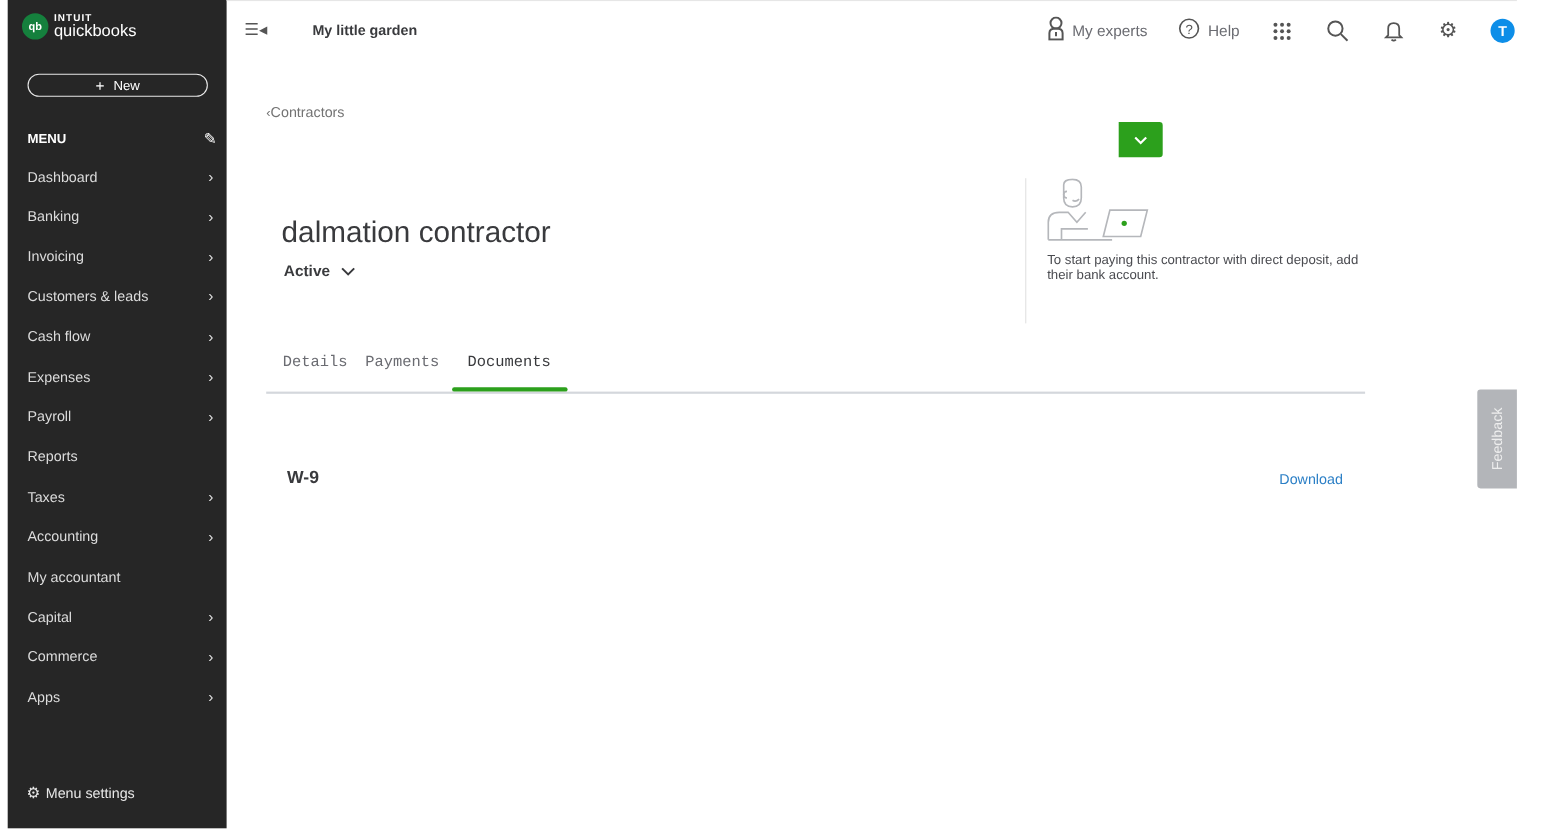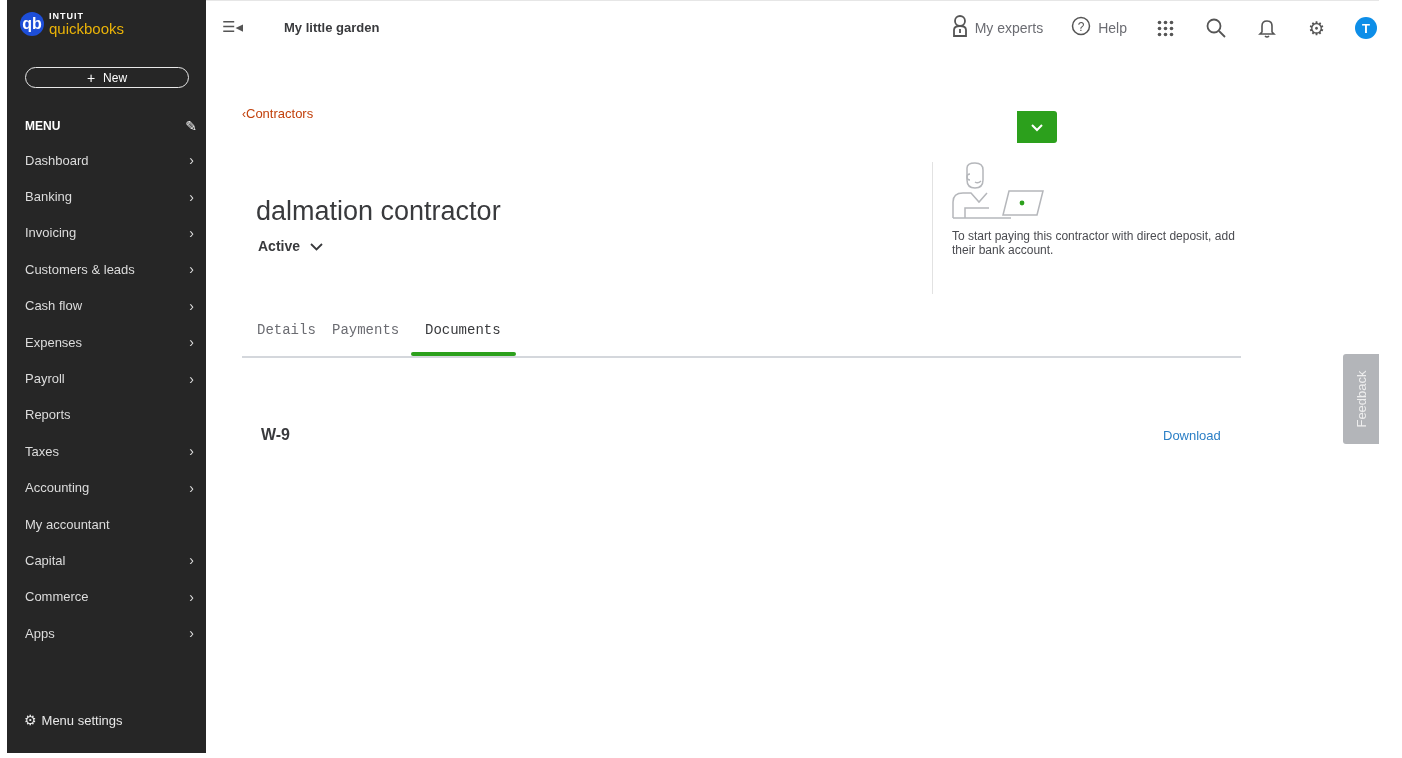--- a/index.html
+++ b/index.html
@@ -1,42 +1,42 @@
 <!DOCTYPE html>
 <html><head>
 <meta charset="utf-8">
 <style>
   html, body { margin:0; padding:0; background:#fff; }
   body { width:1402px; height:758px; position:relative; overflow:hidden; font-family:"Liberation Sans", sans-serif; color:#393a3d; }
   .sidebar { position:absolute; left:7px; top:0; width:199px; height:753px; background:#262626; color:#e8e8e8; }
   .logo { position:absolute; left:13px; top:12px; display:flex; align-items:center; }
-  .logo-mark { width:24px; height:24px; border-radius:50%; background:#1d4ed8; color:#fff; font-size:16px; font-weight:bold; display:flex; align-items:center; justify-content:center; }
+  .logo-mark { width:24px; height:24px; border-radius:50%; background:#15803d; color:#fff; font-size:10px; font-weight:bold; display:flex; align-items:center; justify-content:center; }
   .logo-text { margin-left:5px; line-height:1; }
   .logo-text .intuit { font-size:9px; font-weight:bold; letter-spacing:1px; display:block; color:#fff; }
-  .logo-text .qb { font-size:15px; color:#eab308; display:block; }
+  .logo-text .qb { font-size:15px; color:#ffffff; display:block; }
   .new-btn { position:absolute; left:18px; top:67px; width:162px; height:19px; border:1.5px solid #e8e8e8; border-radius:11px; display:flex; align-items:center; justify-content:center; font-size:12px; color:#fff; cursor:pointer; }
   .new-btn .plus { margin-right:8px; font-size:14px; }
   .menu-head { position:absolute; left:18px; top:118px; width:172px; display:flex; justify-content:space-between; align-items:center; }
   .menu-head .lbl { font-size:12px; font-weight:bold; color:#fff; }
   .menu-head .pencil { font-size:14px; color:#fff; }
   .nav { position:absolute; left:0; top:142px; width:199px; }
   .nav-item { height:36.4px; display:flex; align-items:center; justify-content:space-between; padding:0 12px 0 18px; font-size:13px; color:#dcdcdc; cursor:pointer; box-sizing:border-box; }
   .nav-item .chev { font-size:14px; color:#ddd; }
   .menu-settings { position:absolute; left:17px; top:712px; display:flex; align-items:center; font-size:13px; color:#e8e8e8; }
   .menu-settings .gear { margin-right:5px; font-size:14px; }
 
   .topbar { position:absolute; left:206px; top:0; right:23px; height:54px; border-top:1px solid #e6e6e6; }
   .hamburger { position:absolute; left:16px; top:17px; font-size:15px; color:#555; }
   .company { position:absolute; left:54px; top:19px; font-size:13px; color:#393a3d; font-weight:bold;padding-left:24px; }
   .top-right { position:absolute; right:0; top:12px; height:30px; display:flex; align-items:center; }
   .tr-item { display:flex; align-items:center; font-size:14px; color:#6b6c72; cursor:pointer; }
   .tr-item .ic { font-size:18px; color:#555; margin-right:7px; }
   .avatar { width:22px; height:22px; border-radius:50%; background:#0d8ee8; color:#fff; font-weight:bold; font-size:13px; display:flex; align-items:center; justify-content:center; }
 
-  .back-link { position:absolute; left:242px; top:94px; font-size:13px; color:#c2410c; cursor:pointer;margin-top:12px; }
+  .back-link { position:absolute; left:242px; top:94px; font-size:13px; color:#737373; cursor:pointer; }
   .pay-group { position:absolute; left:1016px; top:111px; display:flex; height:32px; }
   .pay-btn { background:#2ca01c; color:#fff; font-weight:bold; font-size:14px; padding:0 16px; display:flex; align-items:center; border-radius:3px 0 0 3px; cursor:pointer; }
   .pay-caret { background:#2ca01c; color:#fff; width:40px; margin-left:1px; border-radius:0 3px 3px 0; display:flex; align-items:center; justify-content:center; font-size:13px; cursor:pointer; }
 
   .dd-panel { position:absolute; left:932px; top:162px; width:310px; height:132px; border-left:1px solid #e2e2e2; }
   .illus { position:absolute; left:18px; top:0; width:95px; height:58px; }
   .dd-text { position:absolute; left:19px; top:67px; font-size:12px; color:#4a4b50; line-height:14px; width:300px; }
 
   .title { position:absolute; left:256px; top:196px; font-size:27px; color:#393a3d; }
   .status { position:absolute; left:258px; top:238px; font-size:14px; color:#393a3d; font-weight:bold; display:flex; align-items:center; cursor:pointer; }

